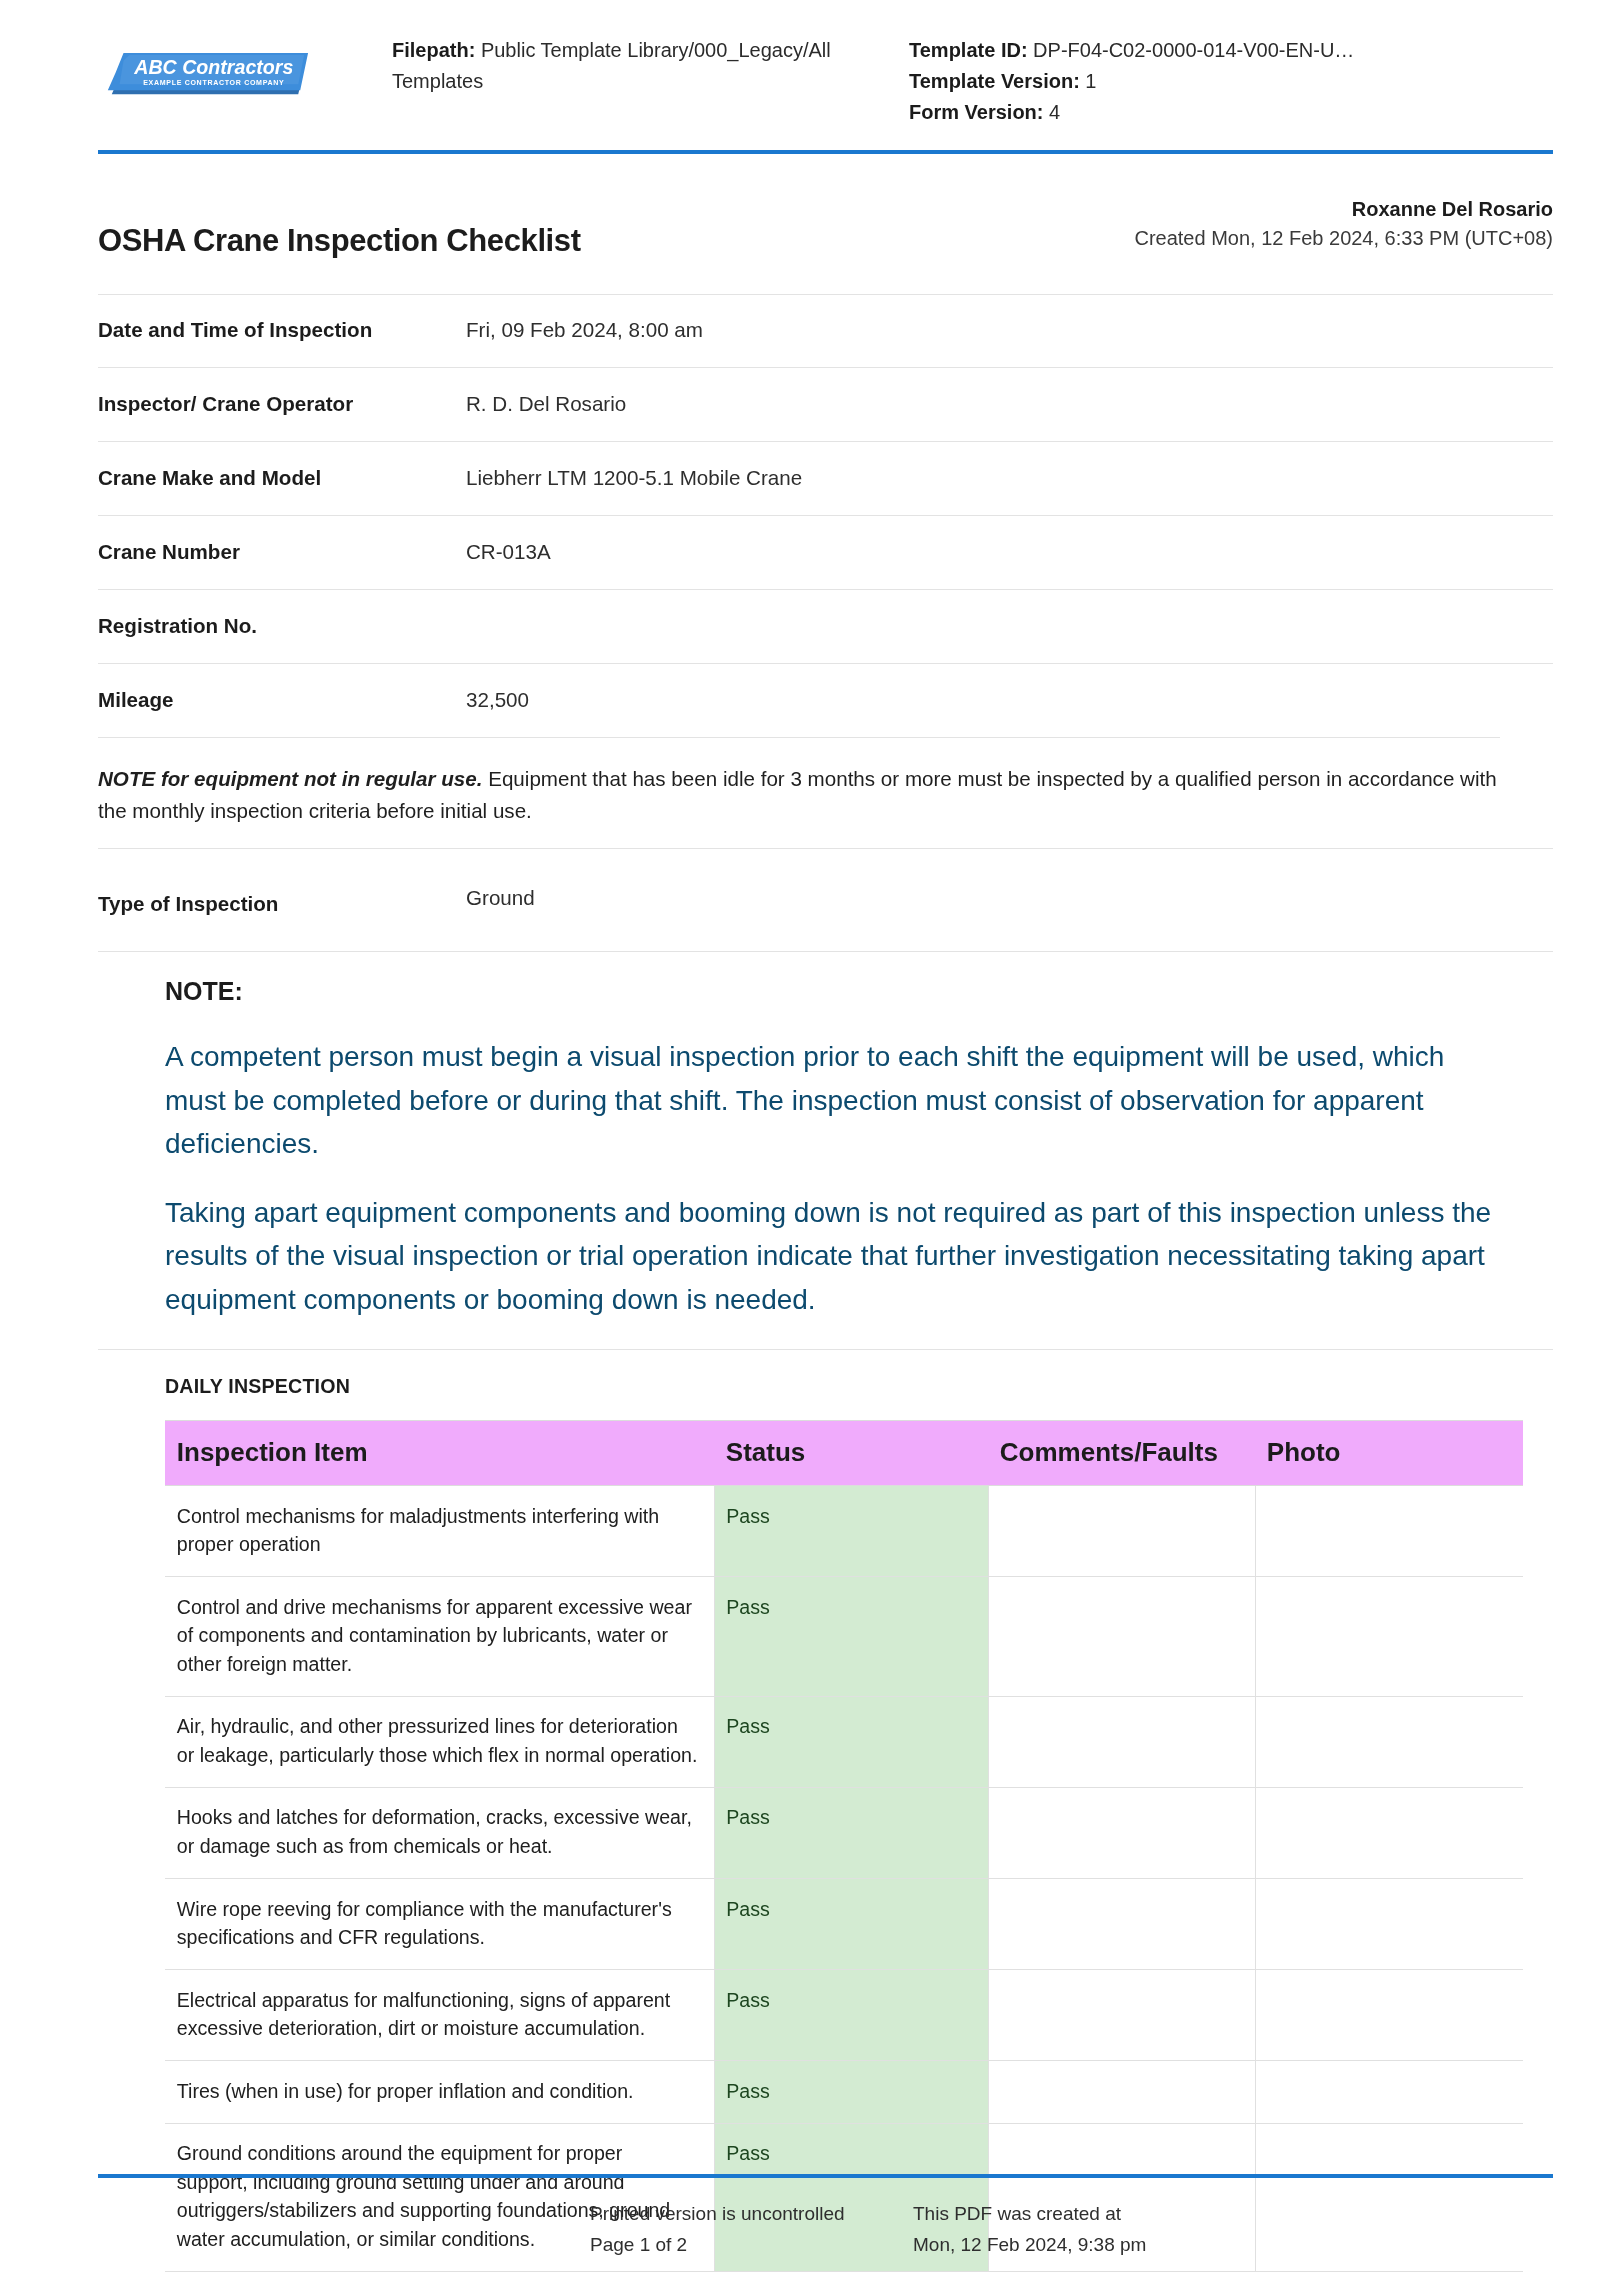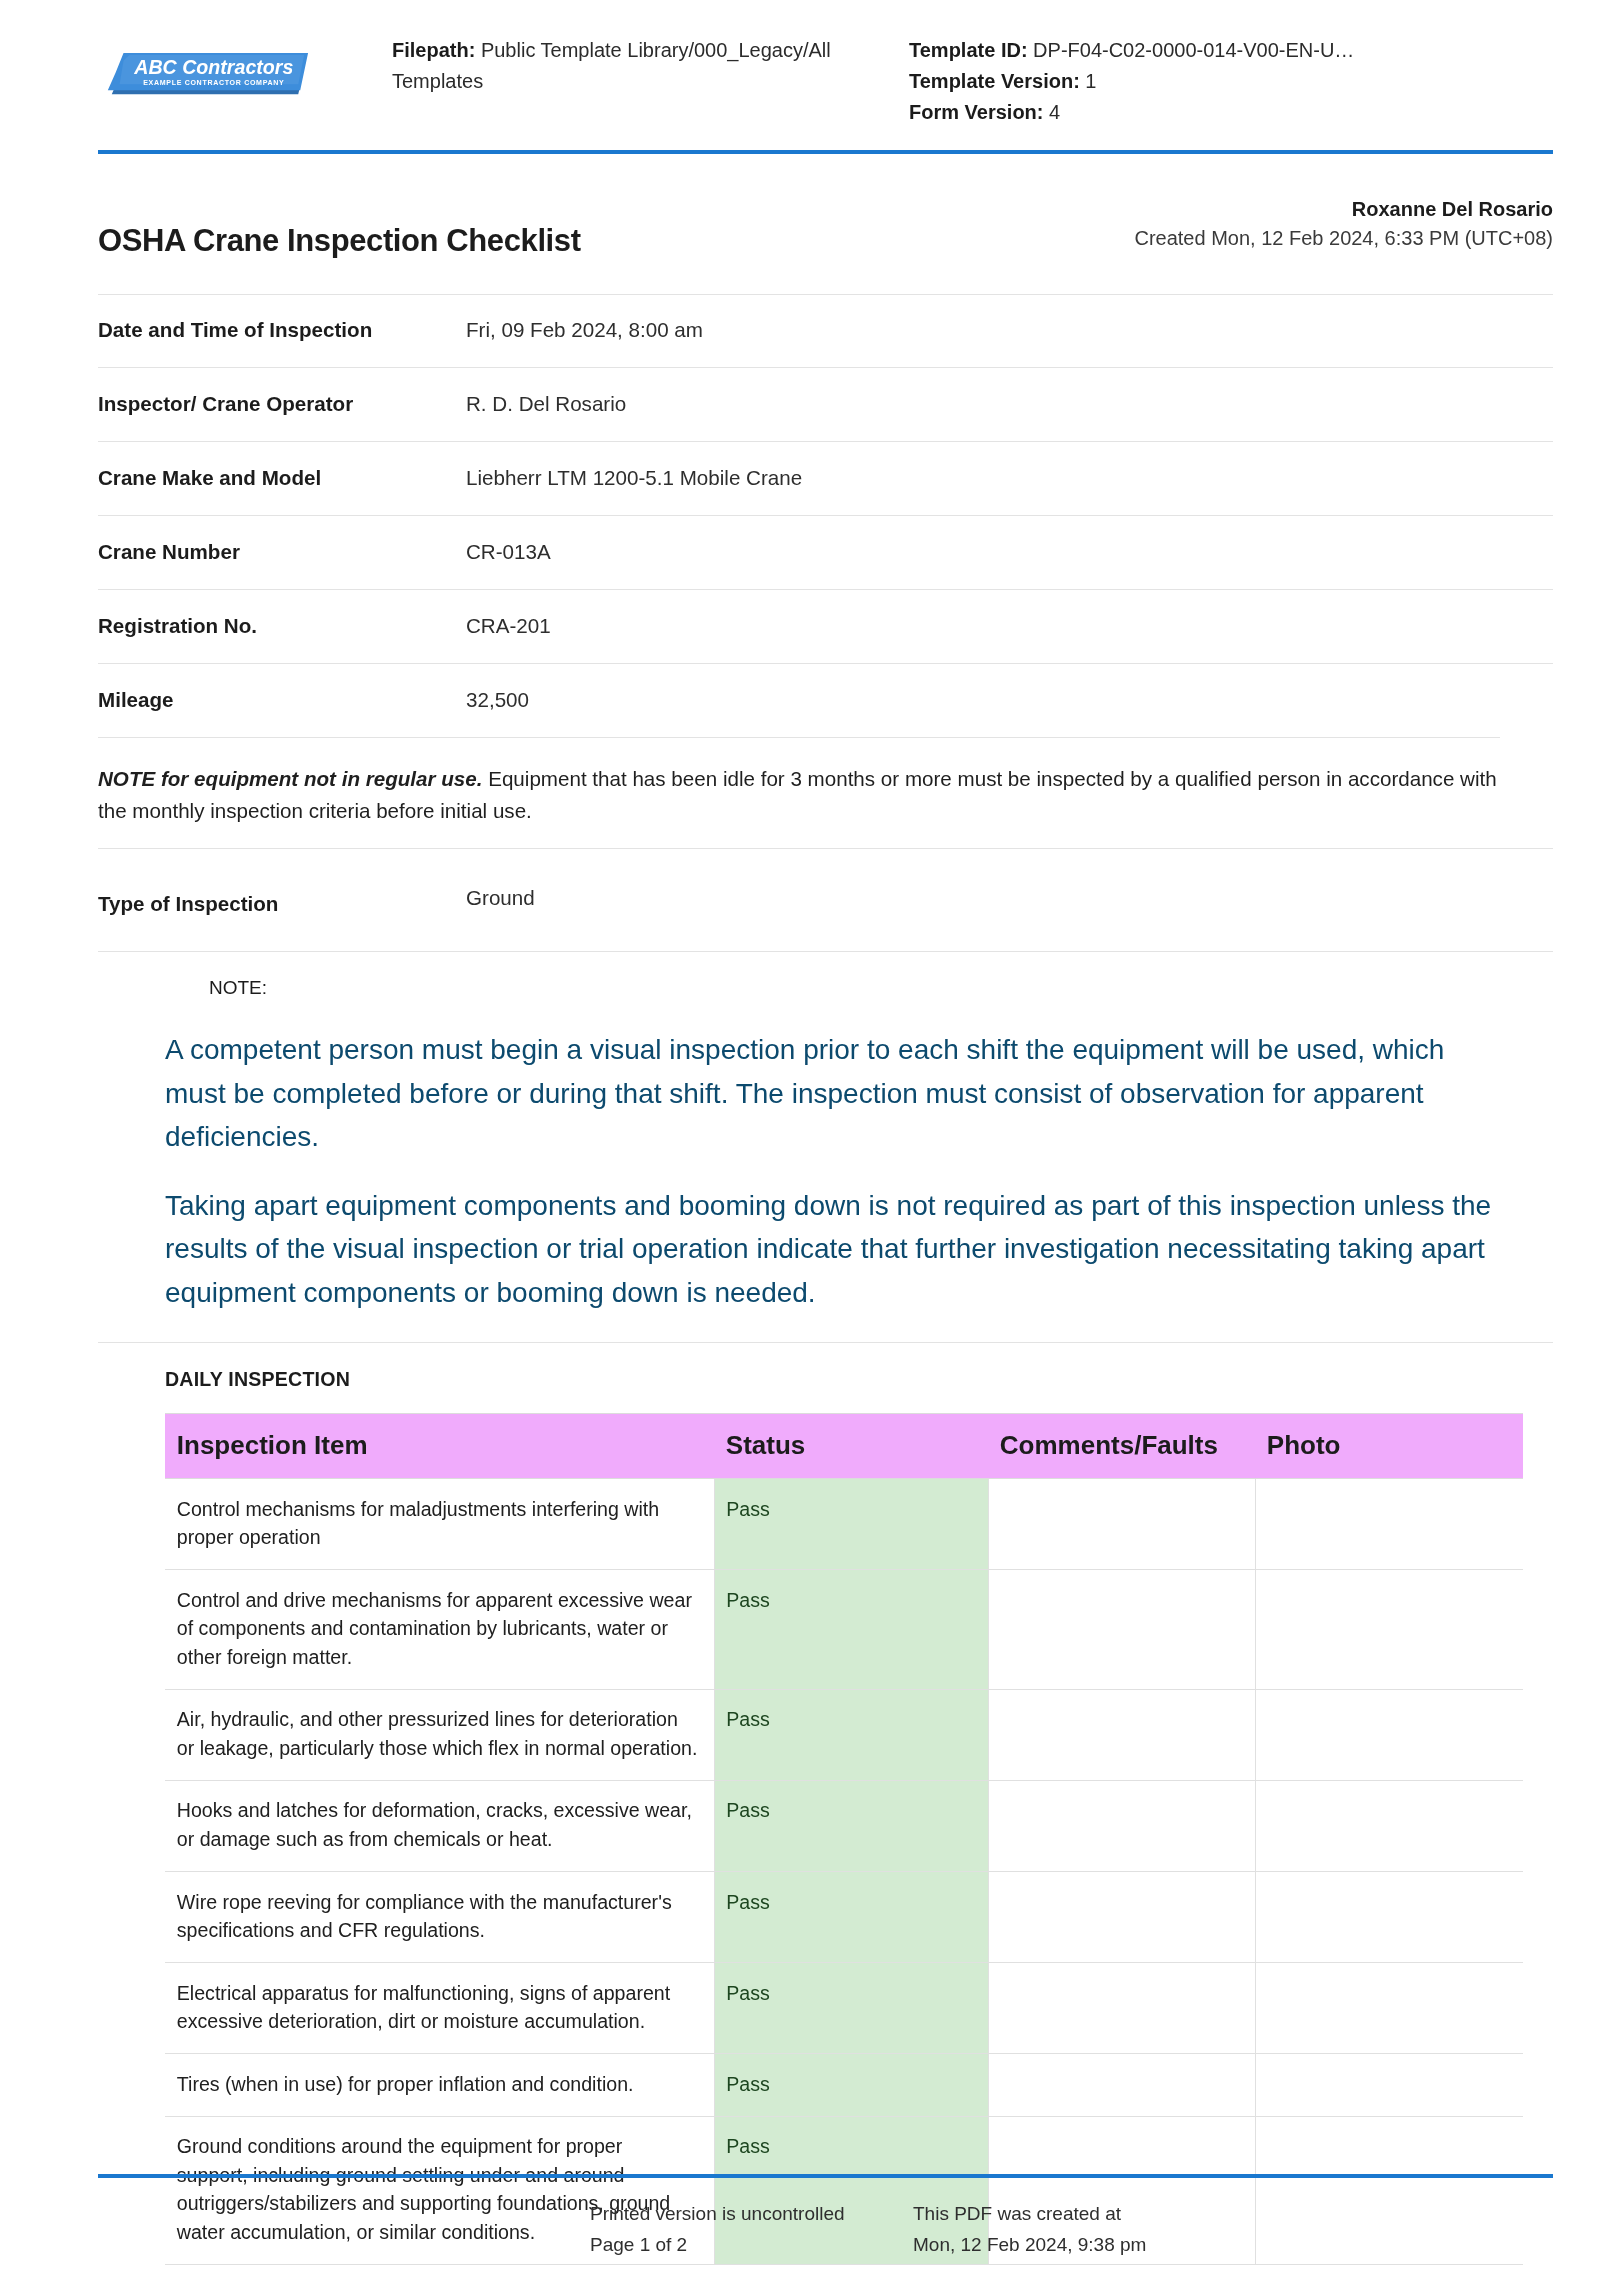--- a/index.html
+++ b/index.html
@@ -116,25 +116,24 @@
   .type-row .field-label { flex: 0 0 368px; margin-top: 16px; }
   .type-row .field-value { padding-top: 9.8px; }
 
   
   .note-section {
     border-top: 1px solid #e3e3e3;
     margin: 0 67px 0 98px;
     padding: 25.5px 0 0 67px;
   }
   .note-heading {
-    font-size: 19px;
-    font-weight: 400;
+    font-size: 25px;
+    font-weight: 700;
     color: #1c1c1c;
     margin-bottom: 29px;
-    margin-left: 44px;
   }
   .note-para {
     font-size: 28px;
     line-height: 1.55;
     color: #0c4a6e;
     margin-bottom: 25.5px;
     max-width: 1343px;
   }
   .note-para:last-child { margin-bottom: 0; }
 
@@ -274,21 +273,20 @@
     <div class="field-row">
       <div class="field-label">Crane Make and Model</div>
       <div class="field-value">Liebherr LTM 1200-5.1 Mobile Crane</div>
     </div>
     <div class="field-row">
       <div class="field-label">Crane Number</div>
       <div class="field-value">CR-013A</div>
     </div>
     <div class="field-row">
       <div class="field-label">Registration No.</div>
-      <div class="field-value">CRA-201</div>
     </div>
     <div class="field-row">
       <div class="field-label">Mileage</div>
       <div class="field-value">32,500</div>
     </div>
 
     <div class="note-eq">
       <span class="lead">NOTE for equipment not in regular use.</span><span> Equipment that has been idle for 3 months or more must be inspected by a qualified person in accordance with the monthly inspection criteria before initial use.</span>
     </div>
 

